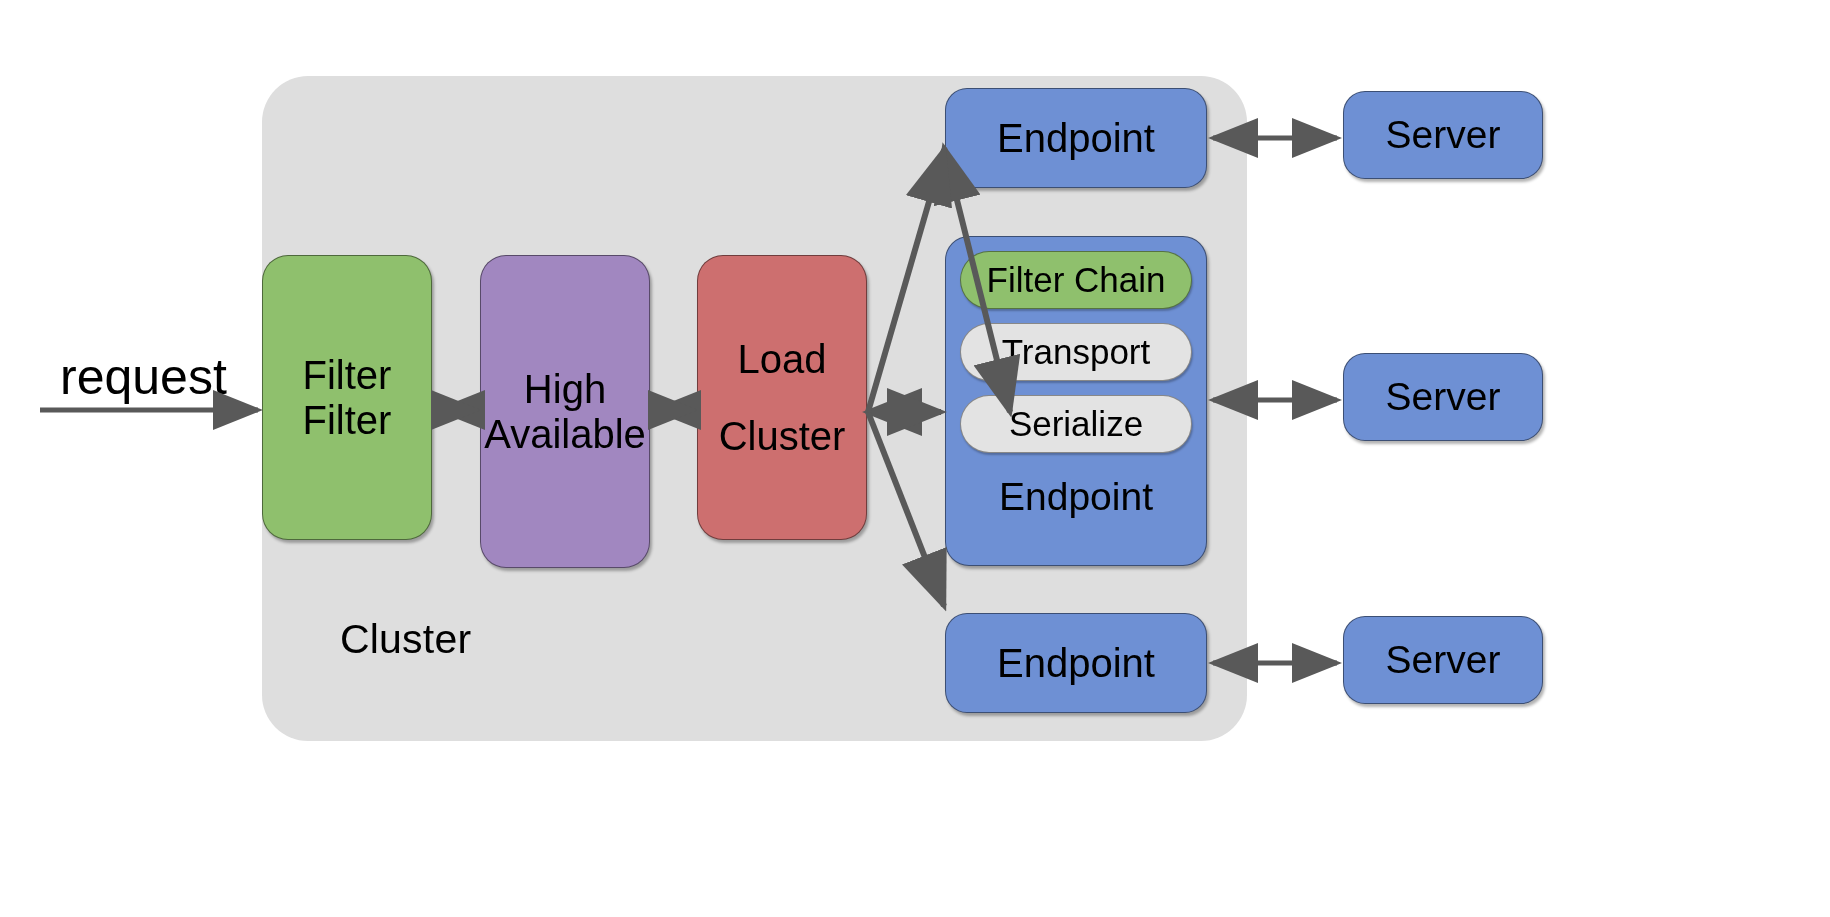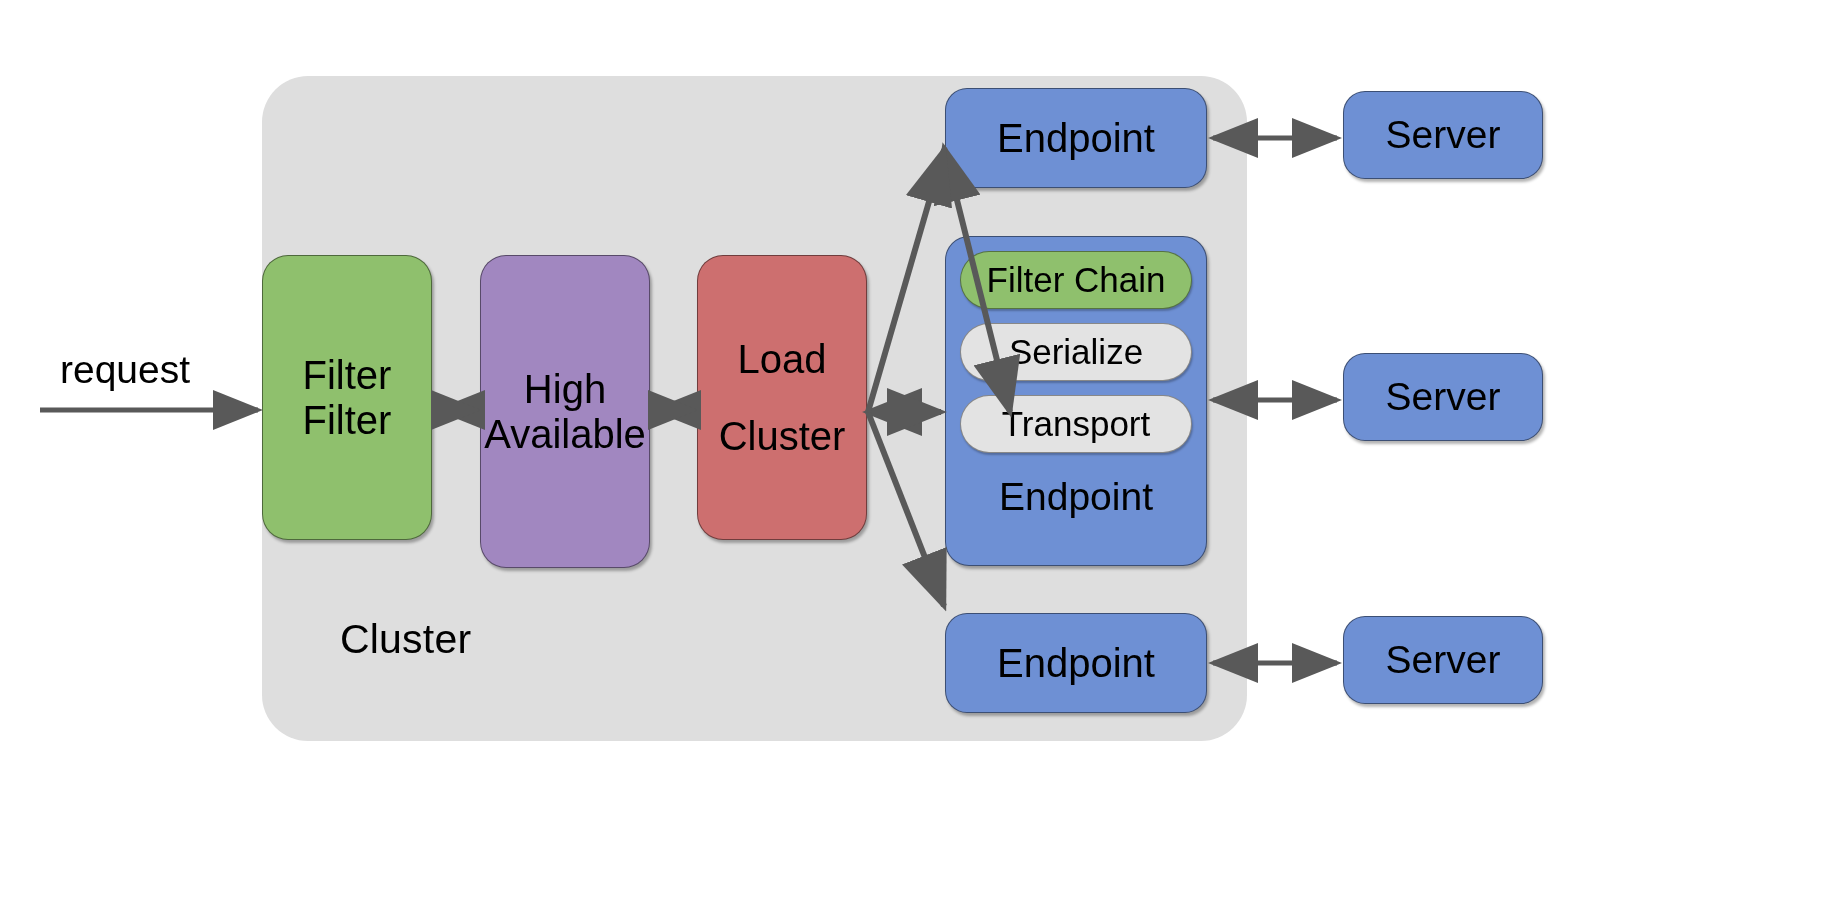--- a/index.html
+++ b/index.html
@@ -133,21 +133,21 @@
     font-size: 39px;
   }
   .server-top { top: 91px; }
   .server-mid { top: 353px; }
   .server-bottom { top: 616px; }
 
   .request-label {
     position: absolute;
     left: 60px;
     top: 348px;
-    font-size: 39px;
+    font-size: 50px;
     color: #000000;
     z-index: 4;
     white-space: nowrap;
   }
 </style>
 </head>
 <body>
 
 <div id="canvas">
 
@@ -223,25 +223,25 @@
 
   <div class="node endpoint-simple endpoint-top">
     <span>Endpoint</span>
   </div>
 
   <div class="endpoint-detailed">
     <div class="pill pill-green">
       <span>Filter Chain</span>
     </div>
     <div class="pill pill-gray">
+      <span>Transport</span>
+    </div>
+    <div class="pill pill-gray">
       <span>Serialize</span>
     </div>
-    <div class="pill pill-gray">
-      <span>Transport</span>
-    </div>
     <div class="endpoint-detailed-label">Endpoint</div>
   </div>
 
   <div class="node endpoint-simple endpoint-bottom">
     <span>Endpoint</span>
   </div>
 
   <div class="node server server-top">
     <span>Server</span>
   </div>

